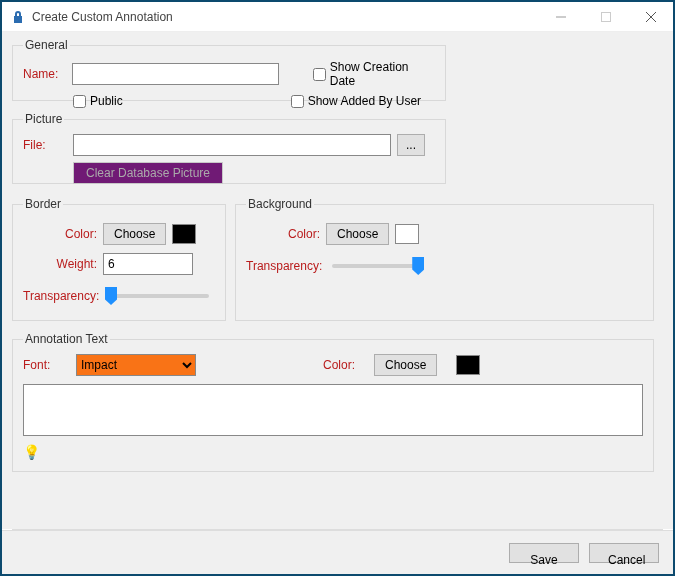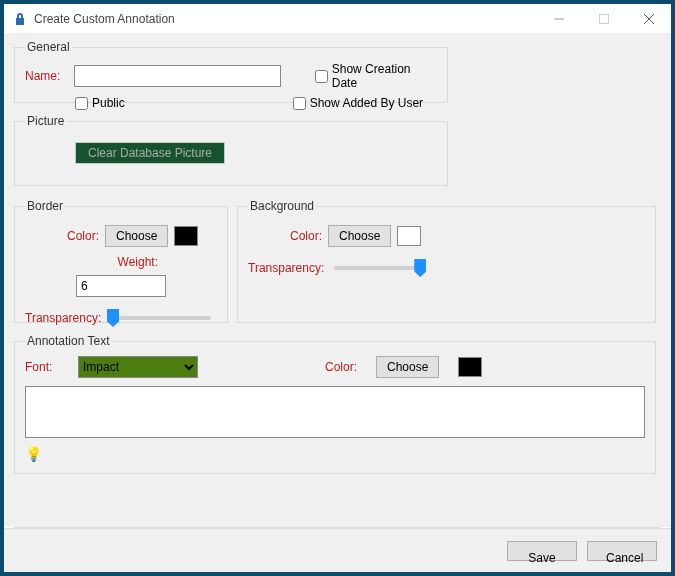--- a/index.html
+++ b/index.html
@@ -1,38 +1,38 @@
 <!DOCTYPE html>
 <html><head>
 <meta charset="utf-8">
 <style>
   * { box-sizing: border-box; font-family: "Segoe UI", Tahoma, sans-serif; font-size: 12px; }
   body { margin: 0; background: #fff; width: 675px; height: 576px; overflow: hidden; }
-  .window { width: 675px; height: 576px; border: 4px solid #0c4a6e; background: #fff; display: flex; flex-direction: column; }
+  .window { width: 675px; height: 576px; border: 2px solid #0c4a6e; background: #fff; display: flex; flex-direction: column; }
   .titlebar { height: 30px; display: flex; align-items: center; padding: 0 0 0 8px; border-bottom: 1px solid #eee; }
   .titlebar .icon { width: 16px; height: 16px; margin-right: 6px; display: inline-flex; align-items: center; justify-content: center; }
   .titlebar .title { flex: 1; color: #444; }
   .winbtns { display: flex; height: 100%; }
   .winbtn { width: 45px; display: flex; align-items: center; justify-content: center; color: #999; }
   .winbtn.inactive { color: #ccc; }
 
   .body { flex: 1; background: #f0f0f0; padding: 10px; position: relative; }
 
   fieldset { border: 1px solid #d8d8d8; margin: 0; padding: 8px 10px 10px 10px; position: absolute; background: #f0f0f0; }
   legend { color: #333; padding: 0 2px; margin-top: 12px; }
 
   .lbl { color: #b91c1c; }
   input[type=text].txt { border: 1px solid #888; background: #fff; height: 22px; padding: 0 4px; }
   input[type=number].spin { border: 1px solid #888; background: #fff; height: 22px; padding: 0 4px; width: 90px; }
-  select.combo { border: 1px solid #888; background: #4d7c0f; height: 22px; width: 120px; }
+  select.combo { border: 1px solid #888; background: #f97316; height: 22px; width: 120px; }
   .chk { display: inline-flex; align-items: center; gap: 4px; }
   .chk input { width: 13px; height: 13px; margin: 0; }
   .btn { border: 1px solid #adadad; background: #e1e1e1; height: 22px; padding: 0 10px; cursor: default; }
   .btn.wide { padding: 9px 18px; height: 20px; }
-  .btn.disabled { color: #aaa; border-color: #c8c8c8; background: #14532d; }
+  .btn.disabled { color: #aaa; border-color: #c8c8c8; background: #701a75; }
   .swatch { display: inline-block; border: 1px solid #888; width: 24px; height: 20px; vertical-align: middle; }
 
   .slider-rail { position: relative; height: 4px; background: #cfcfcf; border-radius: 2px; }
   .slider-thumb { position: absolute; width: 12px; height: 18px; background: #1e90ff; top: -7px; transform: translateX(-50%); clip-path: polygon(0 0,100% 0,100% 70%,50% 100%,0 70%); }
 
   .preview-box { border: 4px solid #000; background: #a9a9a9; width: 100%; height: 130px; }
 
   .textarea { border: 1px solid #888; background: #fff; width: 100%; height: 52px; }
 
   .hint { display: flex; align-items: center; gap: 6px; color: #777; }
@@ -94,33 +94,38 @@
         <label class="chk" style="margin-left:162px;">
           <input type="checkbox" style="">
           <span>Show Added By User</span>
         </label>
       </div>
     </fieldset>
 
 
     <fieldset style="left:10px; top:80px; width:434px; height:72px;">
       <legend>Picture</legend>
+      <div style="display:flex; align-items:center; gap:6px;">
+        <span class="lbl" style="width:44px;">File:</span>
+        <input type="text" class="txt" style="width: 318px;" value="">
+        <button class="btn" style="width:28px;padding:0;">...</button>
+      </div>
       <div style="margin-top:6px; margin-left:50px;">
         <button class="btn disabled" style="width:150px;">Clear Database Picture</button>
       </div>
     </fieldset>
 
     <fieldset style="left:10px; top:165px; width:214px; height:124px;">
       <legend>Border</legend>
       <div style="display:flex; align-items:center; gap:6px; margin-top:4px;">
         <span class="lbl" style="width:74px; text-align:right;">Color:</span>
         <button class="btn">Choose</button>
         <span class="swatch" style="background:#000;"></span>
       </div>
-      <div style="display:flex; align-items:center; gap:6px; margin-top:8px;flex-direction:column;">
+      <div style="display:flex; align-items:center; gap:6px; margin-top:8px;">
         <span class="lbl" style="width:74px; text-align:right;">Weight:</span>
         <input type="number" class="spin" value="6" style="">
       </div>
       <div style="display:flex; align-items:center; gap:6px; margin-top:14px;">
         <span class="lbl" style="width:74px; text-align:right;">Transparency:</span>
         <div style="flex:1; padding:0 6px;">
           <div class="slider-rail">
             <div class="slider-thumb" style="left:2%;"></div>
           </div>
         </div>

